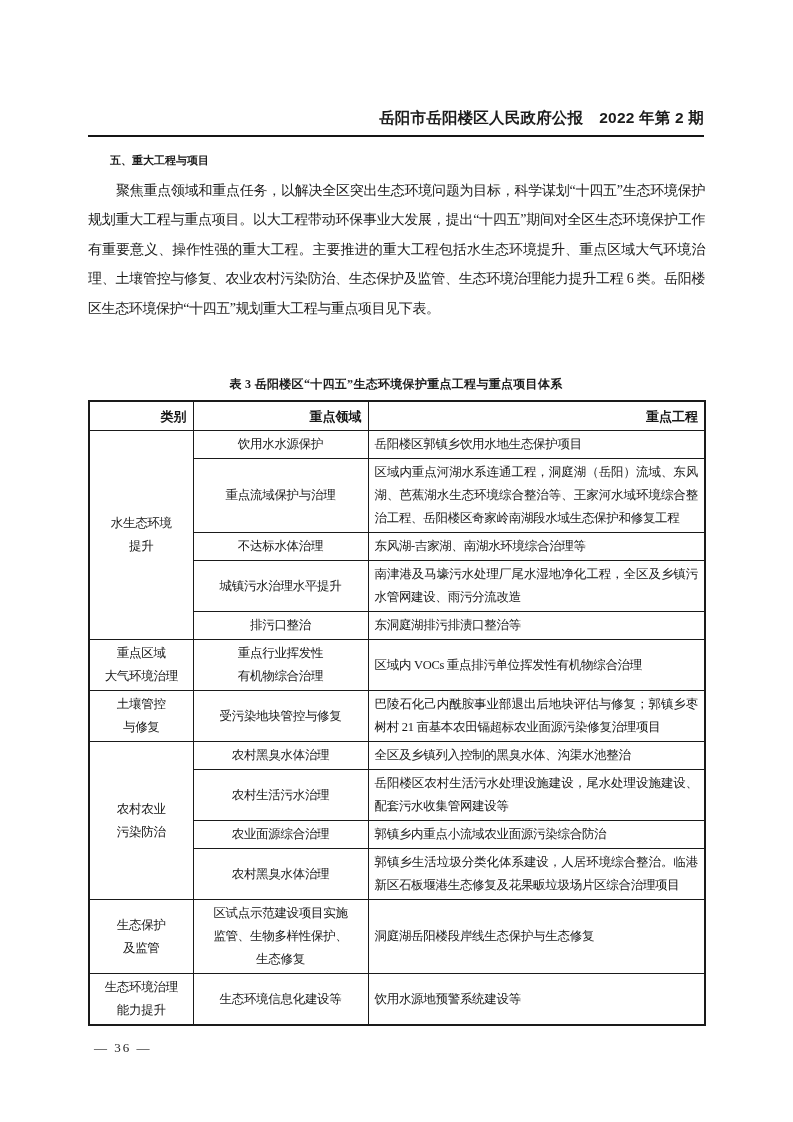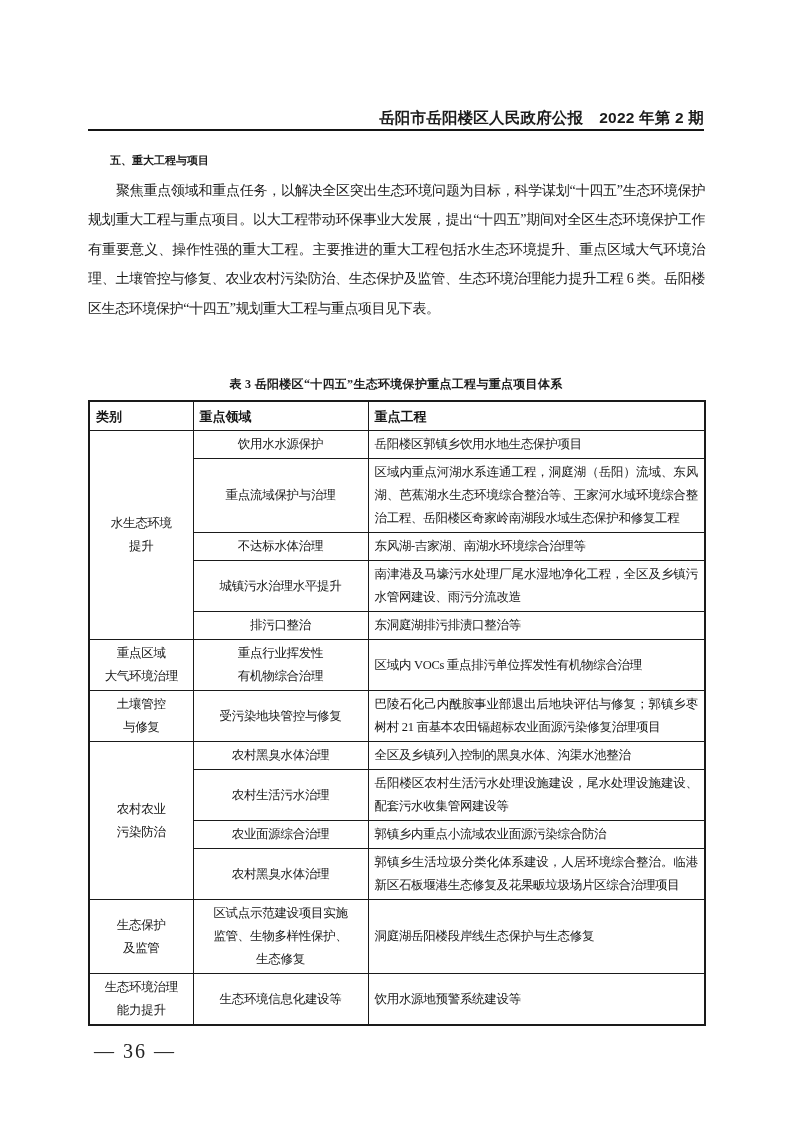--- a/index.html
+++ b/index.html
@@ -13,20 +13,21 @@
   }
   .page { position: absolute; inset: 0; }
 
   
   .header {
     position: absolute; top: 108px; left: 88px; width: 616px;
     text-align: right;
     font-family: "Liberation Sans", "DejaVu Sans", sans-serif;
     font-weight: 700; font-size: 15.5px; letter-spacing: 0.2px;
     border-bottom: 2px solid #151515;
+    padding-bottom: 6px;
   }
   .header .issue { margin-left: 16px; }
 
   
   .bodytext {
     position: absolute; top: 146px; left: 88px; width: 617px;
     font-size: 14px; letter-spacing: -0.4px;
     line-height: 29.5px; text-align: justify;
   }
   .bodytext p { margin: 0; }
@@ -52,32 +53,32 @@
   table.projects col.c1 { width: 104px; }
   table.projects col.c2 { width: 175px; }
   table.projects col.c3 { width: 337px; }
   table.projects th, table.projects td {
     border: 1px solid #1a1a1a;
     padding: 2px 6px;
     vertical-align: middle;
   }
   table.projects { border: 2px solid #1a1a1a; }
   table.projects thead th {
-    font-weight: 700; text-align: left; height: 24px;
+    font-weight: 700; text-align: right; height: 24px;
     font-size: 13px; letter-spacing: 0;
   }
   td.cat, td.field { text-align: center; white-space: pre-line; }
   td.proj { text-align: justify; padding-left: 9px; padding-right: 7px; }
   tr.group-start th, tr.group-start td { border-top: 1.8px solid #1a1a1a; }
   tr.single td { height: 23px; }
 
   
   .pageno {
     position: absolute; top: 1040px; left: 94px;
-    font-size: 20px; letter-spacing: 2px; color: #222;
+    font-size: 13px; letter-spacing: 2px; color: #222;
   }
 </style>
 </head>
 <body>
 
 <div class="page">
 
   <div class="header">
     <span>岳阳市岳阳楼区人民政府公报</span><span class="issue">2022 年第 2 期</span>
   </div>

